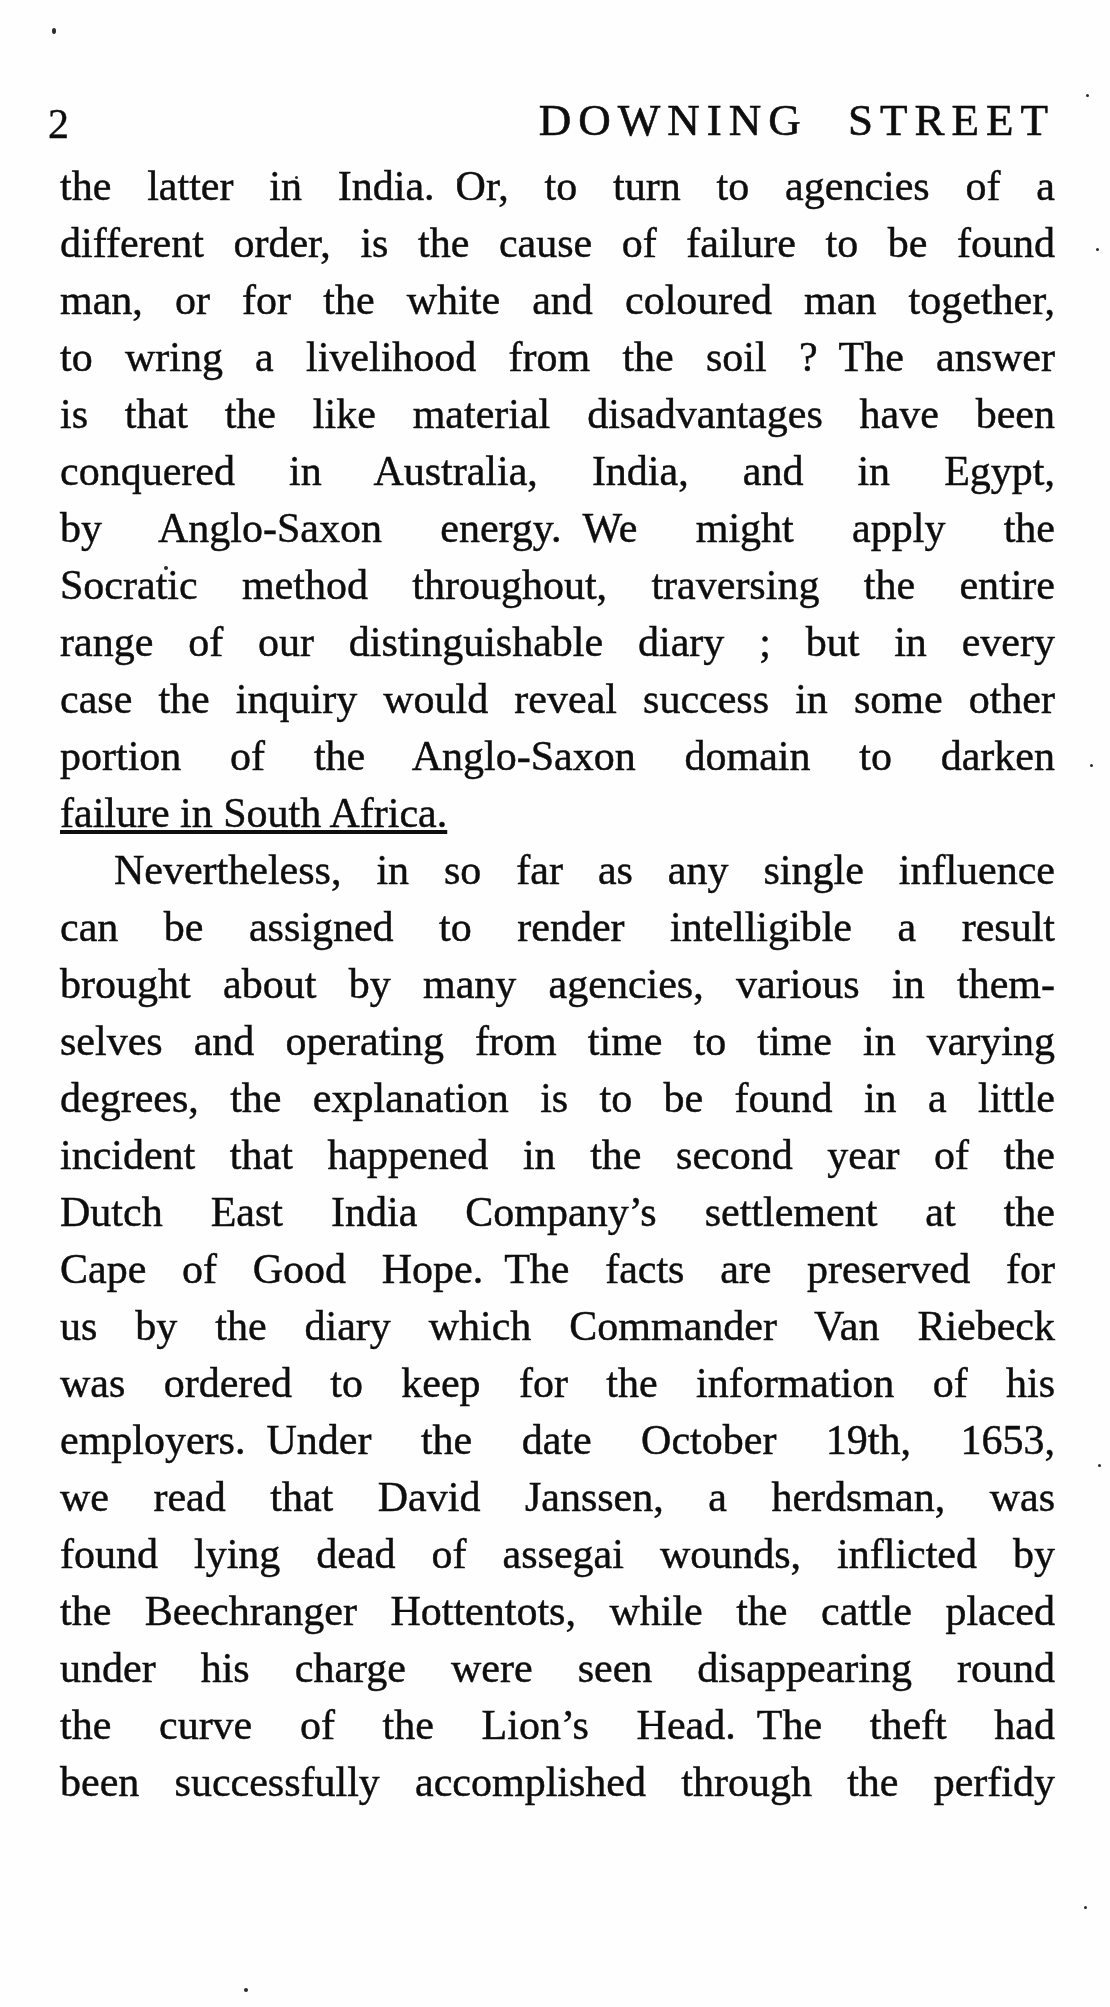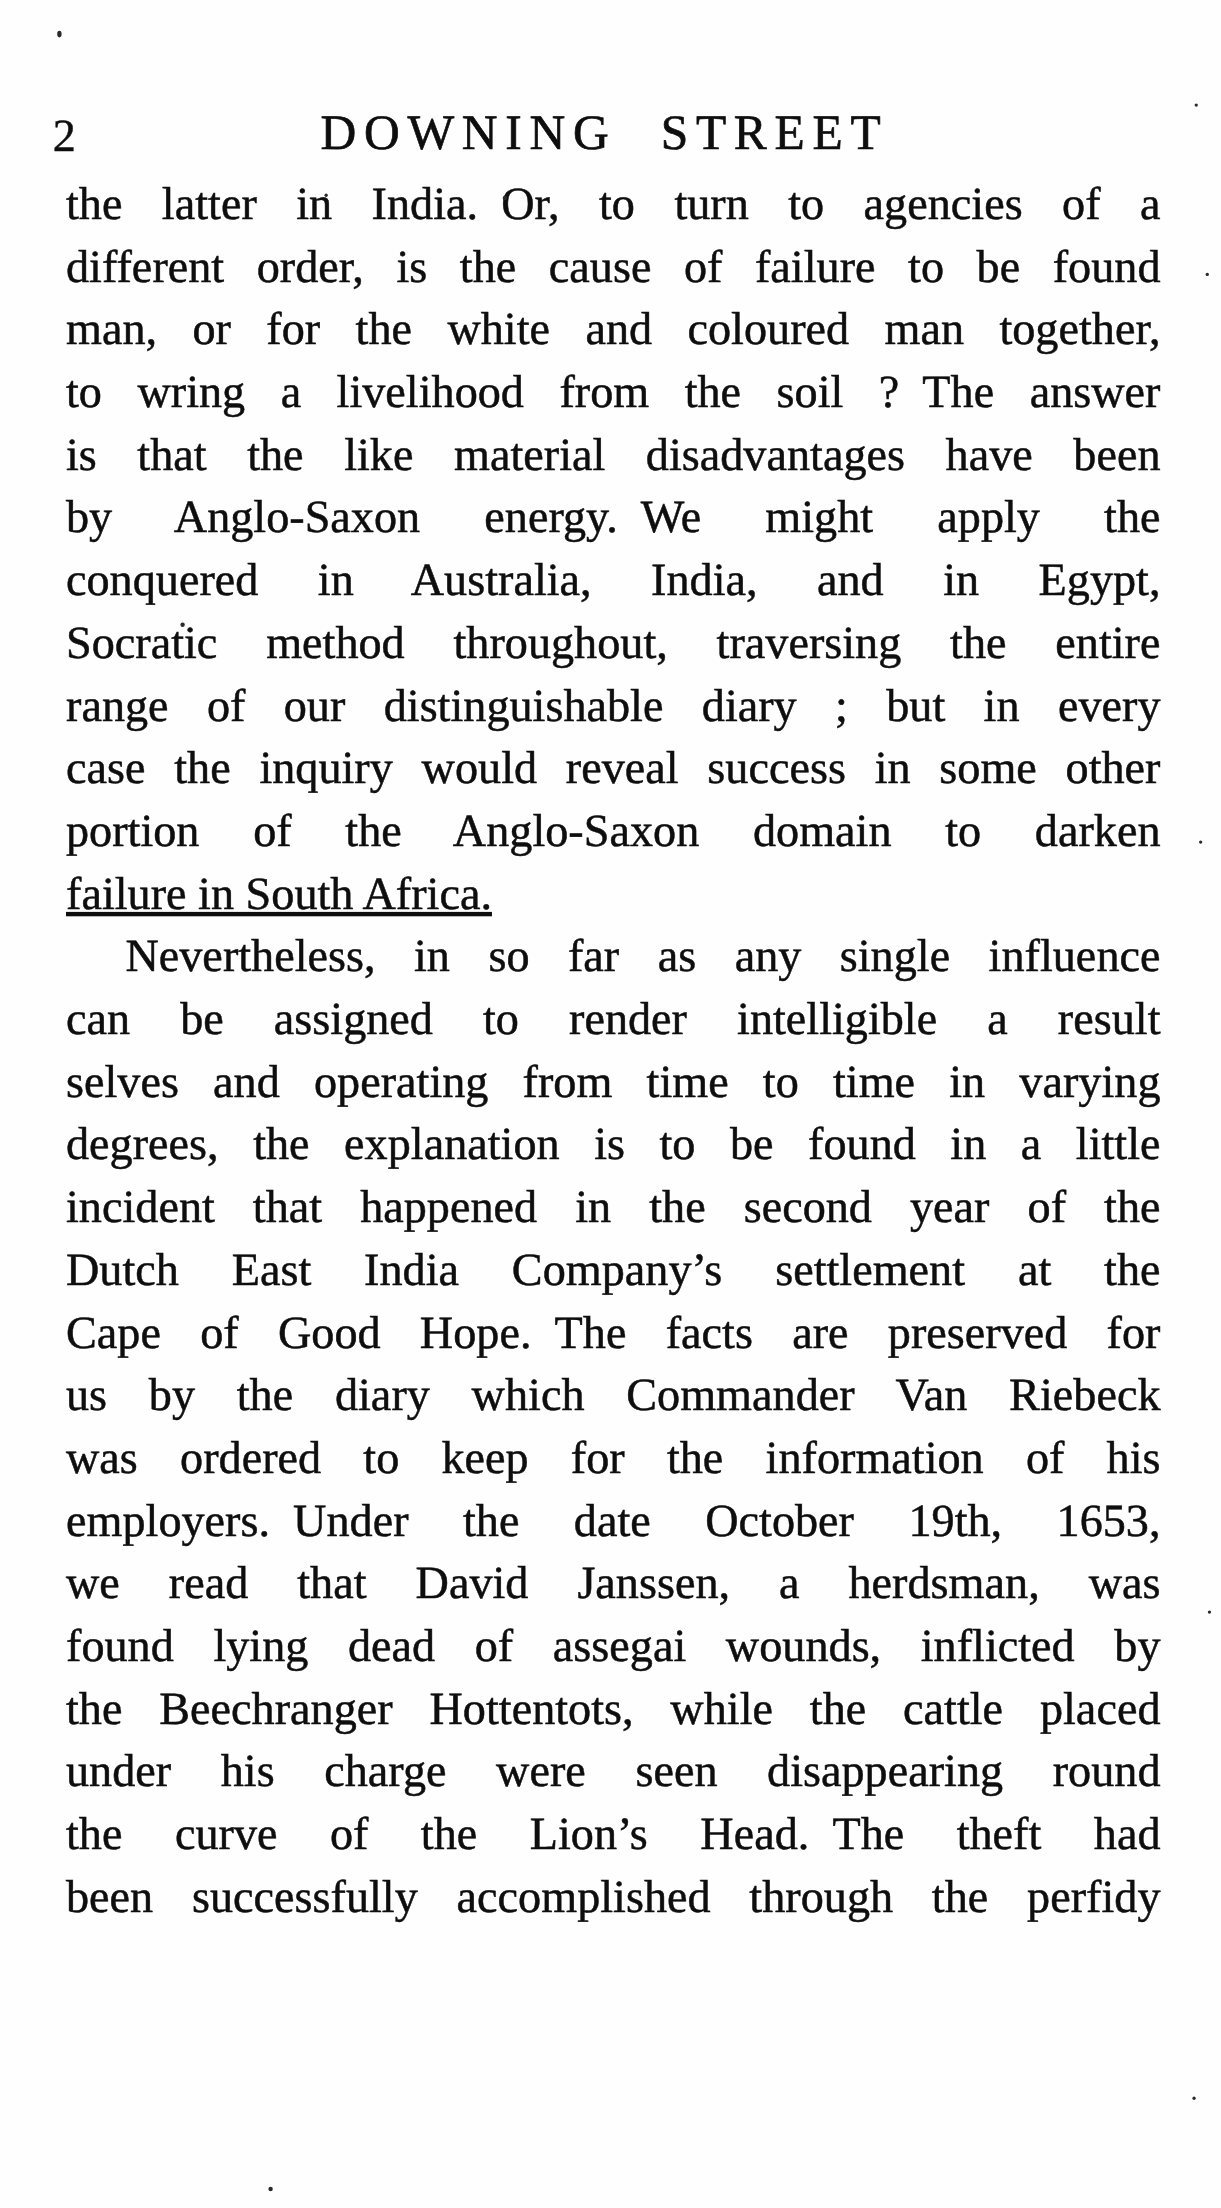--- a/index.html
+++ b/index.html
@@ -29,21 +29,21 @@
     top: 8px;
     font-size: 42px;
     line-height: 56px;
     -webkit-text-stroke: 0.4px #0e0e0e;
   }
   .head-title {
     position: absolute;
     left: 0;
     right: 0;
     top: 0;
-    text-align: center;
+    text-align: right;
     font-size: 45px;
     line-height: 64px;
     letter-spacing: 7px;
     word-spacing: 22px;
     -webkit-text-stroke: 0.6px #0e0e0e;
   }
   .body-text {
     position: absolute;
     left: 44px;
     top: 158px;
@@ -91,29 +91,30 @@
     <span class="folio">2</span>
     <span class="head-title">DOWNING STREET</span>
   </div>
 
   <div class="body-text">
       <div class="line">the latter in India. Or, to turn to agencies of a</div>
       <div class="line">different order, is the cause of failure to be found</div>
       <div class="line">man, or for the white and coloured man together,</div>
       <div class="line">to wring a livelihood from the soil ? The answer</div>
       <div class="line">is that the like material disadvantages have been</div>
+      <div class="line">conquered in Australia, India, and in Egypt,</div>
       <div class="line">by Anglo-Saxon energy. We might apply the</div>
-      <div class="line">conquered in Australia, India, and in Egypt,</div>
       <div class="line">Socratic method throughout, traversing the entire</div>
       <div class="line">range of our distinguishable diary ; but in every</div>
       <div class="line">case the inquiry would reveal success in some other</div>
       <div class="line">portion of the Anglo-Saxon domain to darken</div>
       <div class="line no-justify">failure in South Africa.</div>
       <div class="line indent">Nevertheless, in so far as any single influence</div>
       <div class="line">can be assigned to render intelligible a result</div>
+      <div class="line">brought about by many agencies, various in them-</div>
       <div class="line">selves and operating from time to time in varying</div>
       <div class="line">degrees, the explanation is to be found in a little</div>
       <div class="line">incident that happened in the second year of the</div>
       <div class="line">Dutch East India Company’s settlement at the</div>
       <div class="line">Cape of Good Hope. The facts are preserved for</div>
       <div class="line">us by the diary which Commander Van Riebeck</div>
       <div class="line">was ordered to keep for the information of his</div>
       <div class="line">employers. Under the date October 19th, 1653,</div>
       <div class="line">we read that David Janssen, a herdsman, was</div>
       <div class="line">found lying dead of assegai wounds, inflicted by</div>

